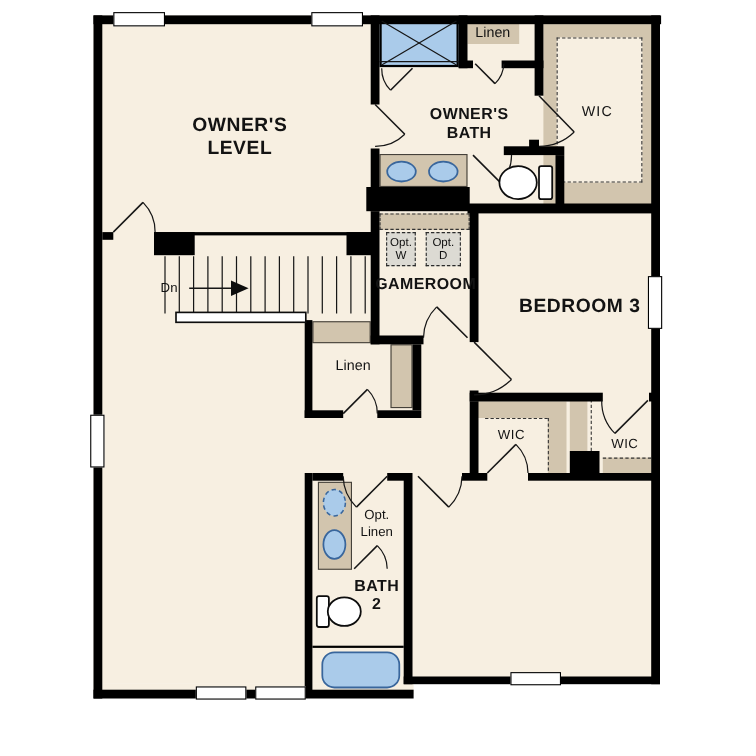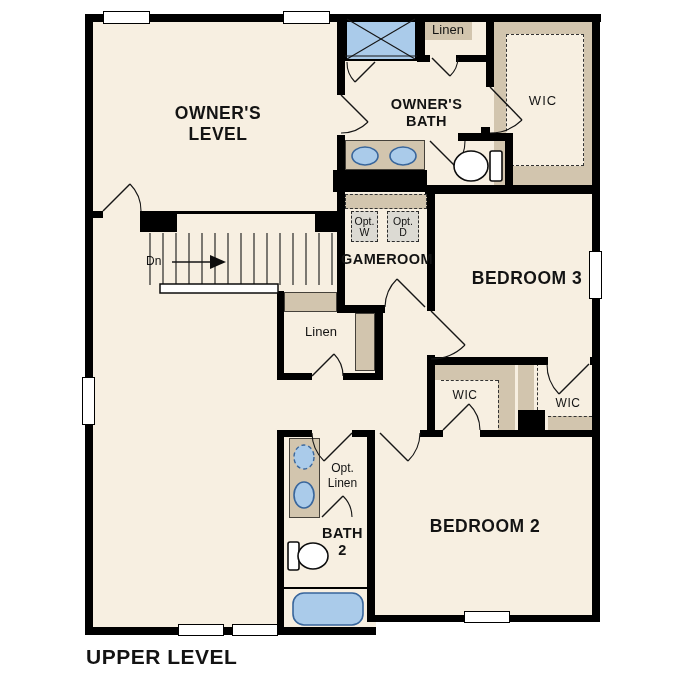--- a/index.html
+++ b/index.html
@@ -255,20 +255,14 @@
     <span>WIC</span>
   </div>
   <div class="lbl fs12" style="left:320px;top:461px;width:45px;line-height:15px;">
     <span>Opt.</span><br>
     <span>Linen</span>
   </div>
   <div class="lbl b fs15" style="left:315px;top:525px;width:55px;">
     <span>BATH</span><br>
     <span>2</span>
   </div>
-  <div class="lbl b fs18" style="left:400px;top:516px;width:170px;">
-    <span>BEDROOM 2</span>
-  </div>
-  <div class="lbl title" style="left:86px;top:645px;width:240px;">
-    <span>UPPER LEVEL</span>
-  </div>
 
 </div>
 
 </body></html>

